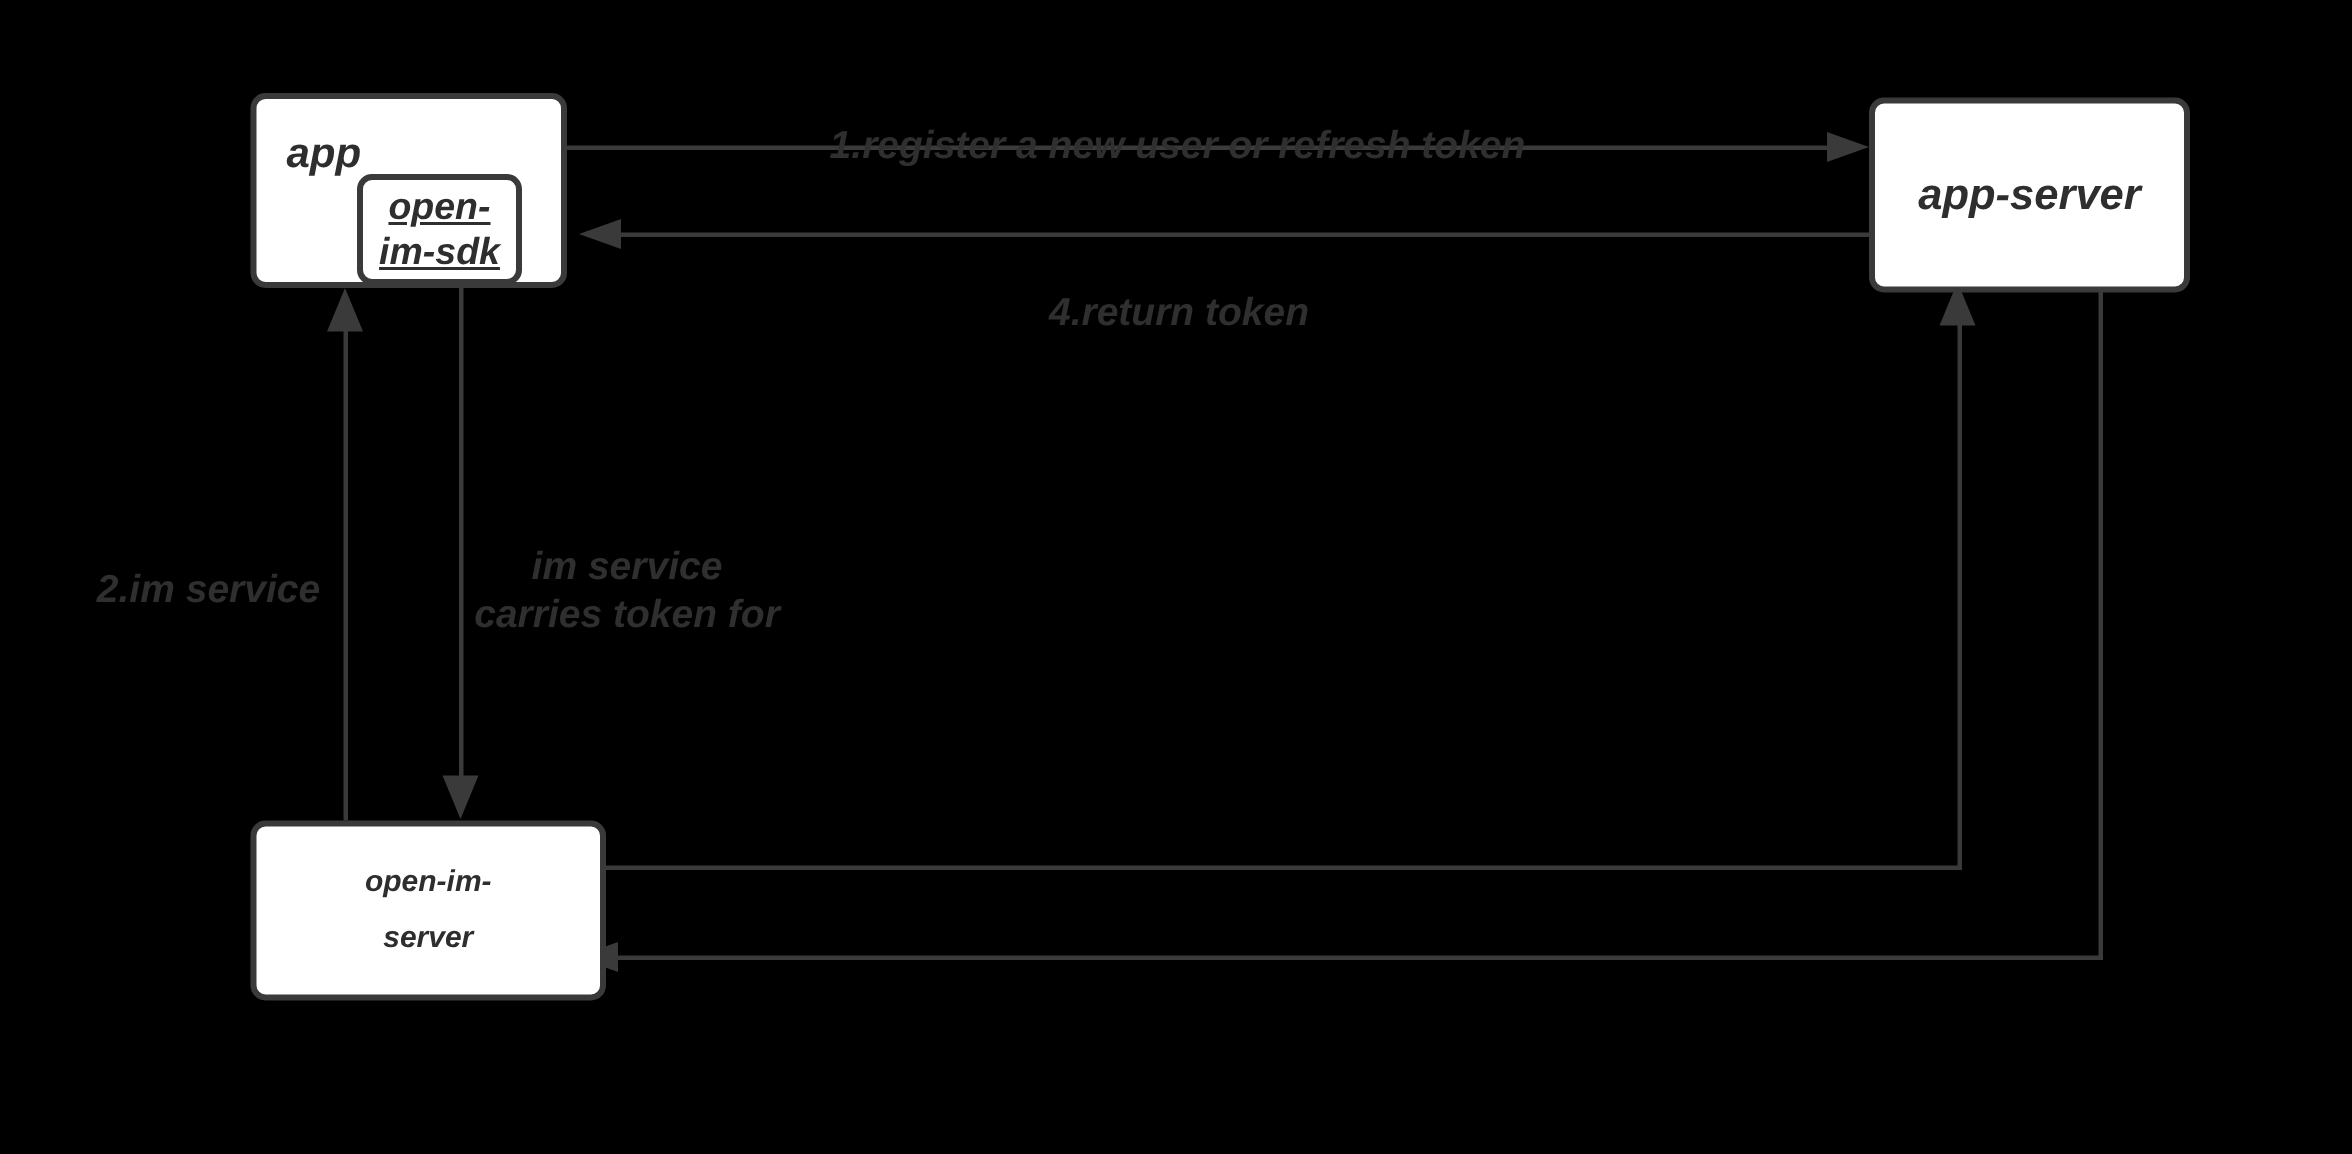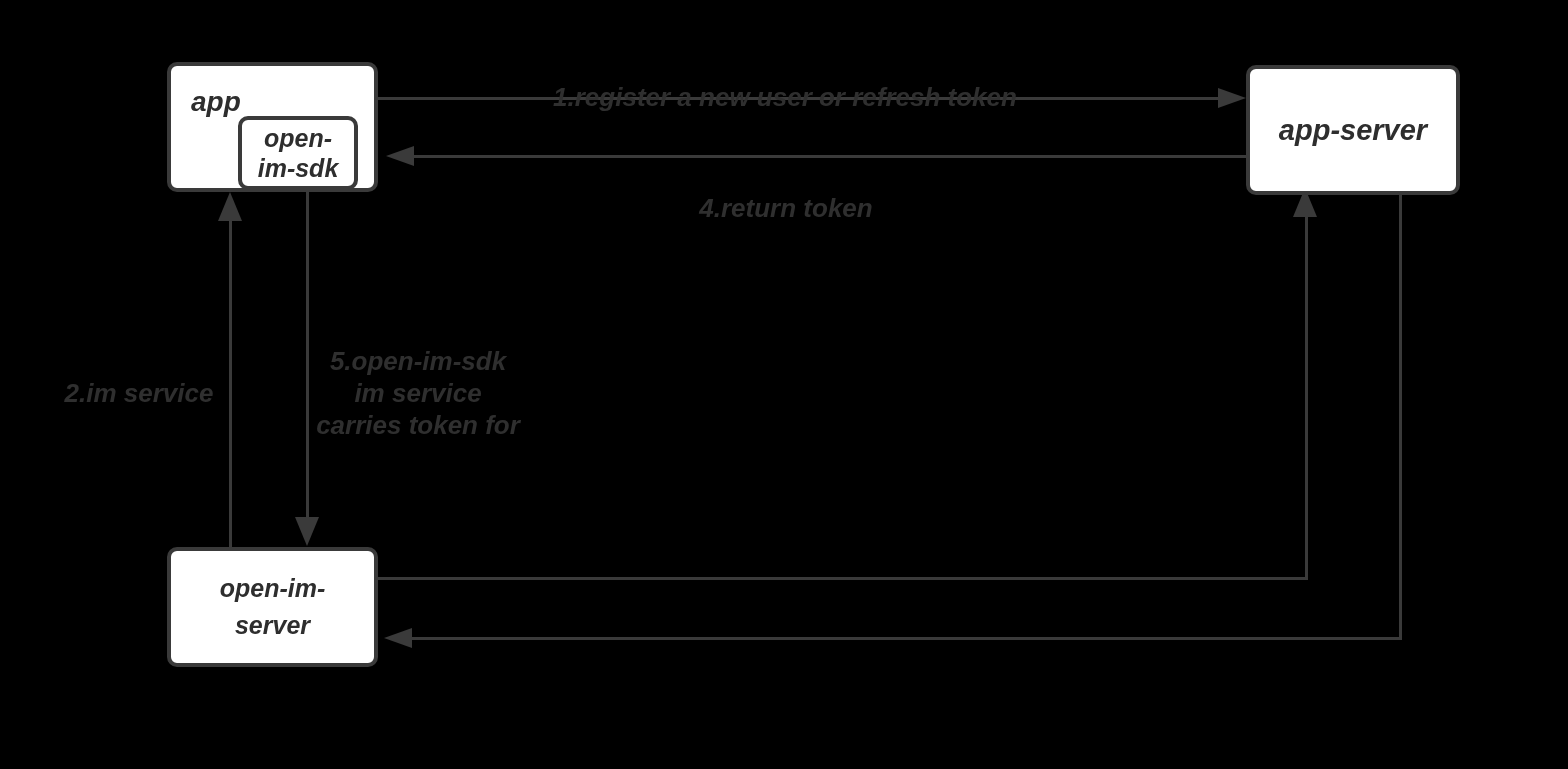--- a/index.html
+++ b/index.html
@@ -20,32 +20,32 @@
     border: 4px solid var(--stroke, #3a3a3a);
     border-radius: 10px;
     color: var(--node_text, #2e2e2e);
     font-style: italic;
     font-weight: bold;
     z-index: 2;
   }
   .n-app { left: 167px; top: 62px; width: 211px; height: 130px; }
   .n-app .lbl { position: absolute; left: 20px; top: 20px; font-size: 28px; }
   .n-sdk {
-    left: 238px; top: 116px; width: 120px; height: 74px;
+    left: 238px; top: 116px; width: 110px; height: 74px;
     display: flex; flex-direction: column; align-items: center; justify-content: center;
-    font-size: 25px; line-height: 30px; text-align: center; z-index: 3;
+    font-size: 25px; line-height: 30px; text-align: center; z-index: 3; text-decoration: underline;
   }
   .n-appserver {
     left: 1246px; top: 65px; width: 214px; height: 130px;
     display: flex; align-items: center; justify-content: center; font-size: 29px;
   }
   .n-imserver {
-    left: 167px; top: 547px; width: 211px; height: 120px;
+    left: 167px; top: 547px; width: 237px; height: 120px;
     display: flex; flex-direction: column; align-items: center; justify-content: center;
-    font-size: 25px; line-height: 37px; text-align: center;
+    font-size: 20px; line-height: 37px; text-align: center;
   }
   
   .line { position: absolute; background: var(--stroke, #3a3a3a); z-index: 1; }
   .hline { height: 3px; }
   .vline { width: 3px; }
   .head { position: absolute; width: 0; height: 0; z-index: 1; }
 
   .e1-line { left: 378px; top: 97px; width: 842px; }
   .e1-head { left: 1218px; top: 88px;
              border-top: 10px solid transparent; border-bottom: 10px solid transparent;
@@ -112,21 +112,20 @@
   <div class="head e4-head"></div>
   <div class="edge-label e4-label">4.return token</div>
 
   <div class="line vline e6-line"></div>
   <div class="head e6-head"></div>
   <div class="edge-label e6-label">2.im service</div>
 
   <div class="line vline e5-line"></div>
   <div class="head e5-head"></div>
   <div class="edge-label e5-label">
-    <span>5.open-im-sdk</span>
     <span>im service</span>
     <span>carries token for</span>
   </div>
 
   <div class="line hline e3-hline"></div>
   <div class="line vline e3-vline"></div>
   <div class="head e3-head"></div>
 
   <div class="line vline e2-vline"></div>
   <div class="line hline e2-hline"></div>

